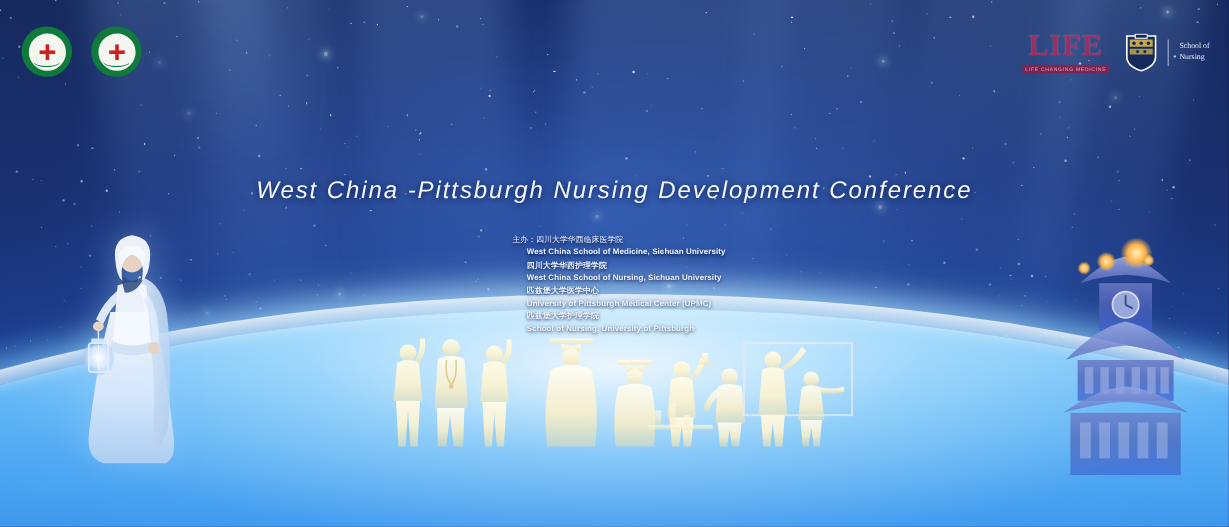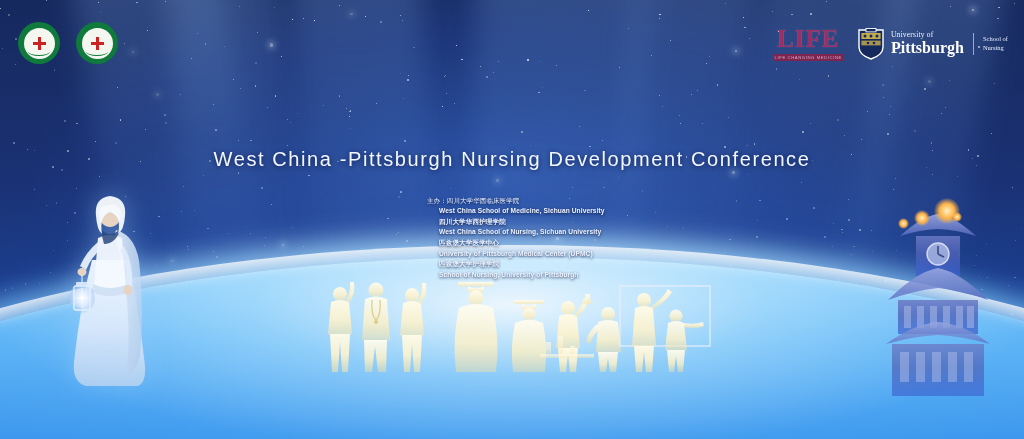--- a/index.html
+++ b/index.html
@@ -239,20 +239,21 @@
     position: absolute;
     top: 148px;
     left: 0;
     right: 0;
     text-align: center;
     font-size: 20px;
     letter-spacing: 1.6px;
     color: #f2f6ff;
     text-shadow: 0 1px 5px rgba(10,25,70,0.85);
     white-space: nowrap;
+    font-style: italic;
   }
 
   
   .organizers {
     position: absolute;
     top: 196px;
     left: 427px;
     color: #eef3ff;
     text-shadow: 0 1px 3px rgba(8,20,60,0.9);
   }
@@ -779,24 +780,20 @@
           <path d="M3.4 5 H22.6 V11 H3.4 Z" fill="#d8b84a" opacity="0.9"></path>
           <path d="M3.4 12.6 H22.6 V17.4 H3.4 Z" fill="#d8b84a" opacity="0.75"></path>
           <circle cx="7" cy="8" r="1.5" fill="#15295c"></circle>
           <circle cx="13" cy="8" r="1.5" fill="#15295c"></circle>
           <circle cx="19" cy="8" r="1.5" fill="#15295c"></circle>
           <circle cx="10" cy="15" r="1.3" fill="#15295c"></circle>
           <circle cx="16" cy="15" r="1.3" fill="#15295c"></circle>
           <path d="M3.4 19 H22.6 V20.5 Q22.6 26 13 29.3 Q3.4 26 3.4 20.5 Z" fill="#15295c"></path>
         </svg>
       </div>
-      <div class="pitt-names">
-        <div class="pitt-univ">University of</div>
-        <div class="pitt-main">Pittsburgh</div>
-      </div>
       <div class="pitt-div"></div>
       <div class="pitt-school">
         <div>School of</div>
         <div>Nursing</div>
       </div>
     </div>
   </div>
 
   <div class="title-en">West China -Pittsburgh Nursing Development Conference</div>
 

